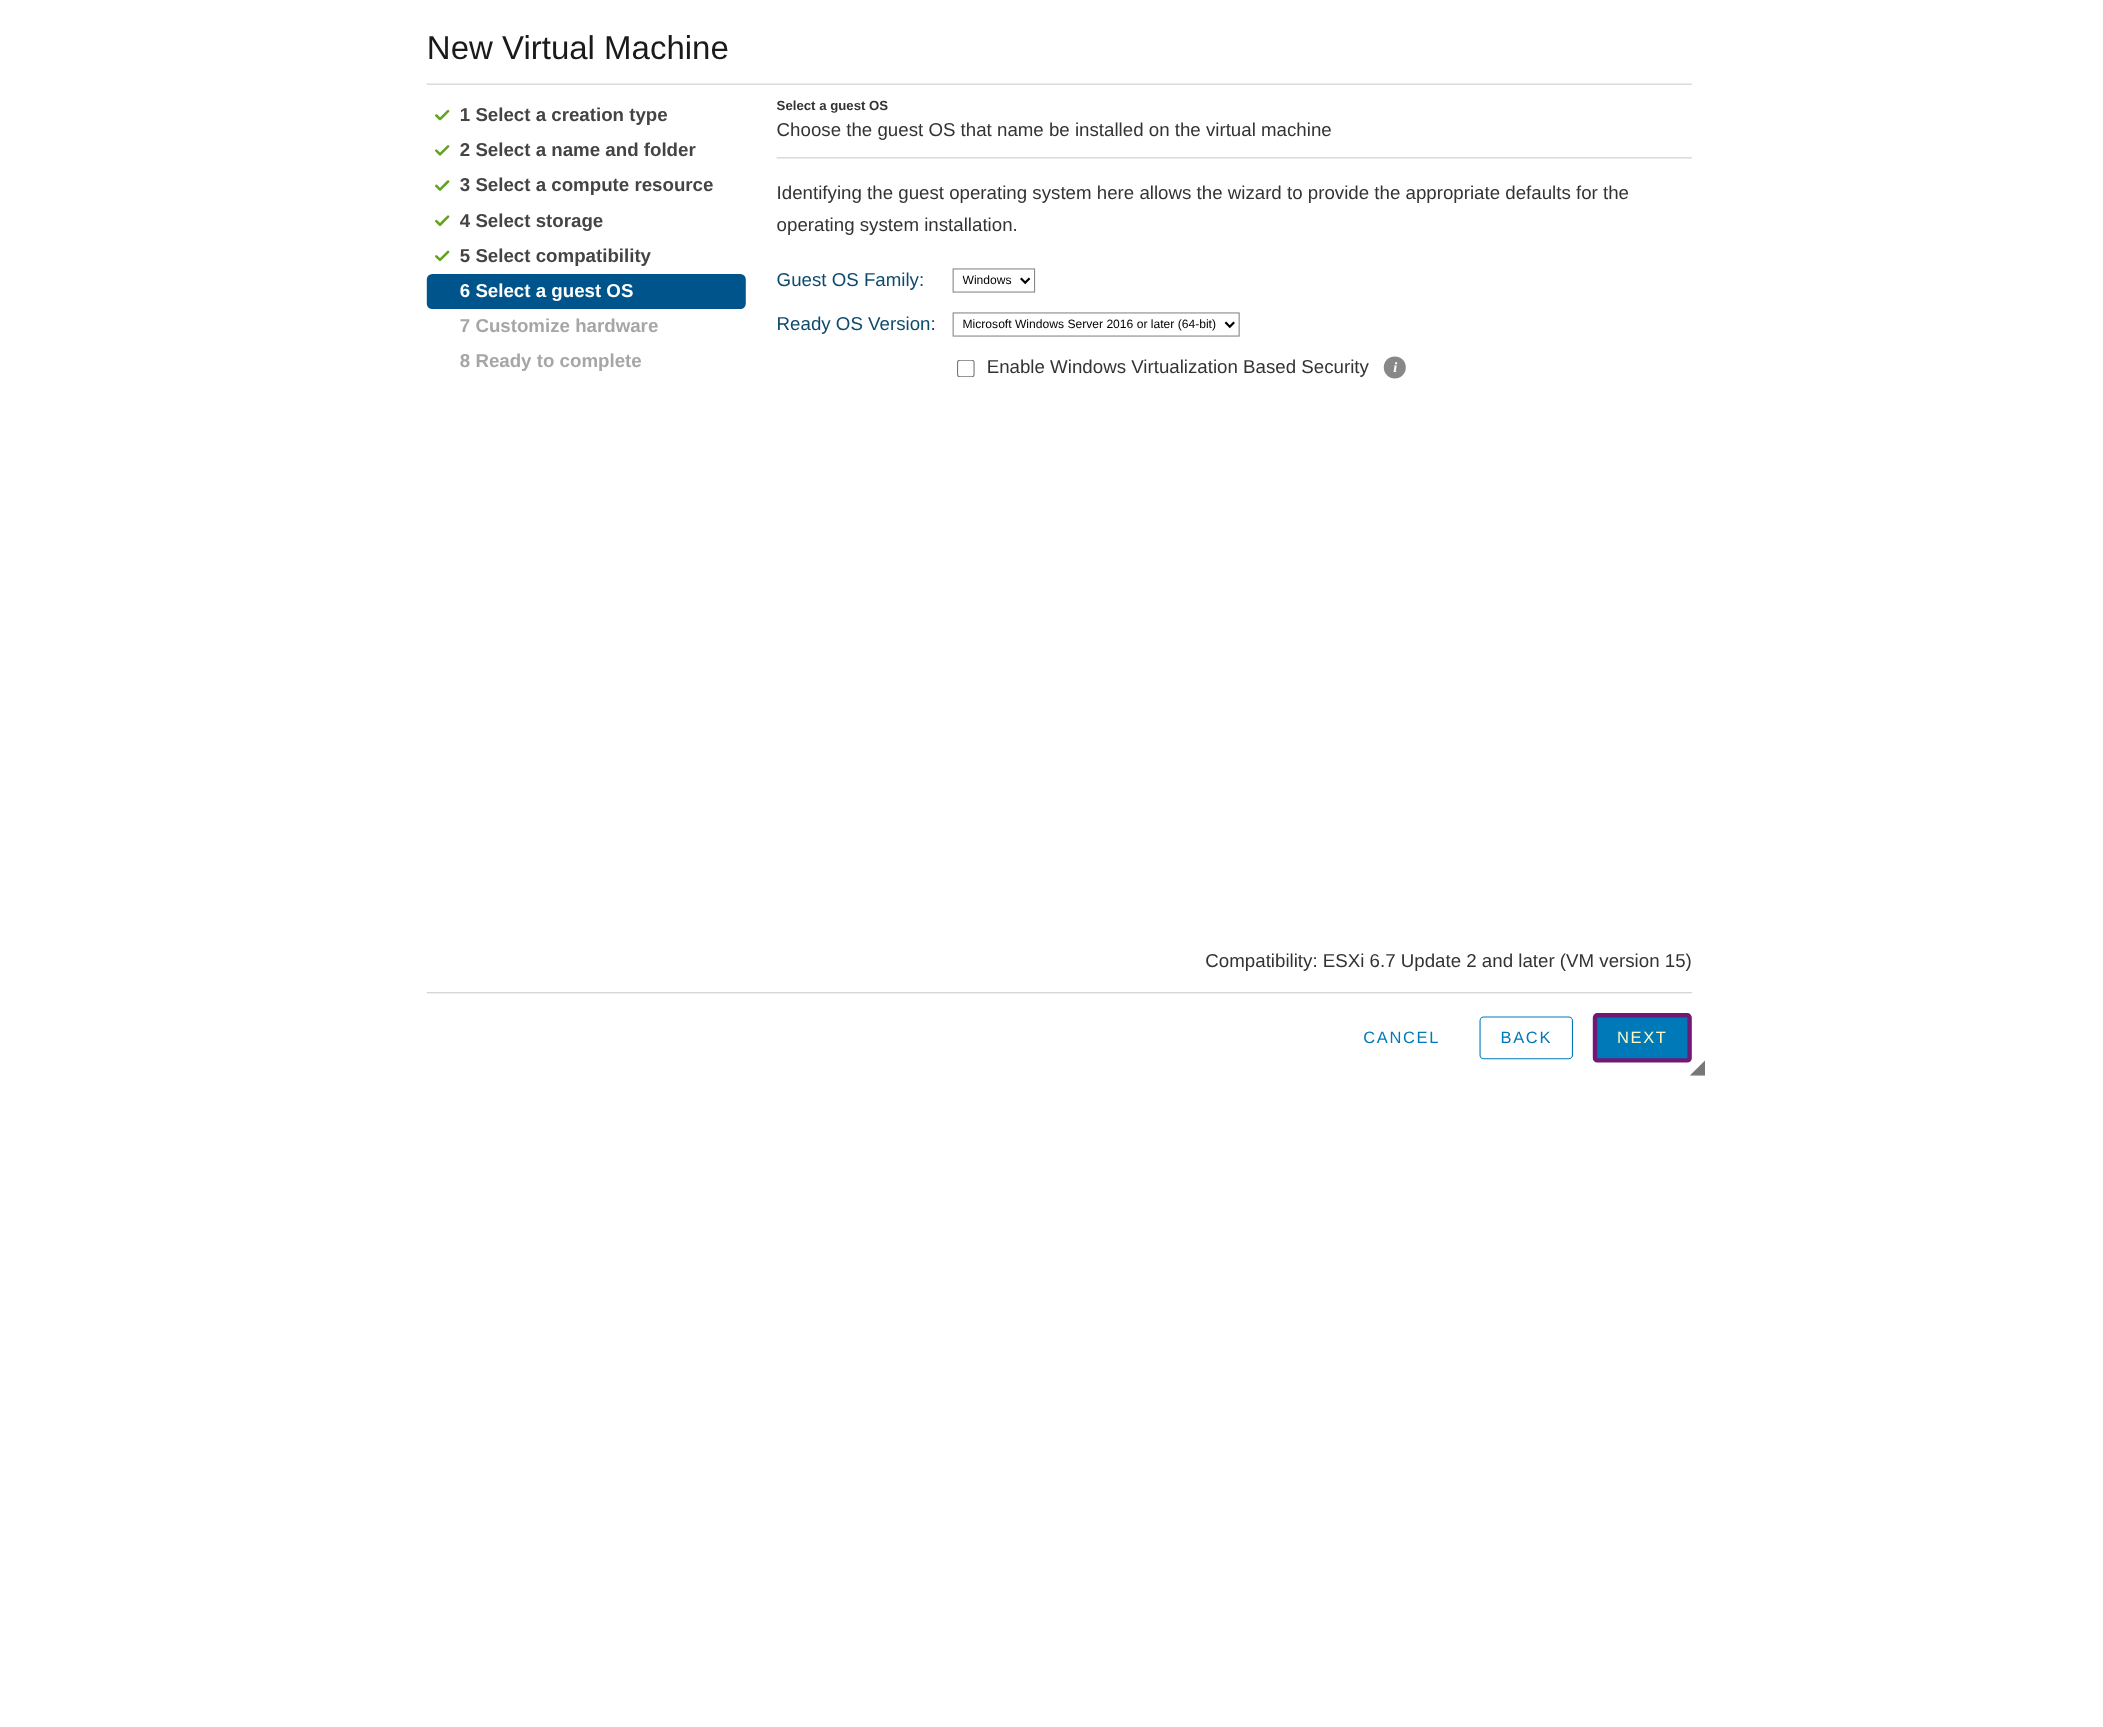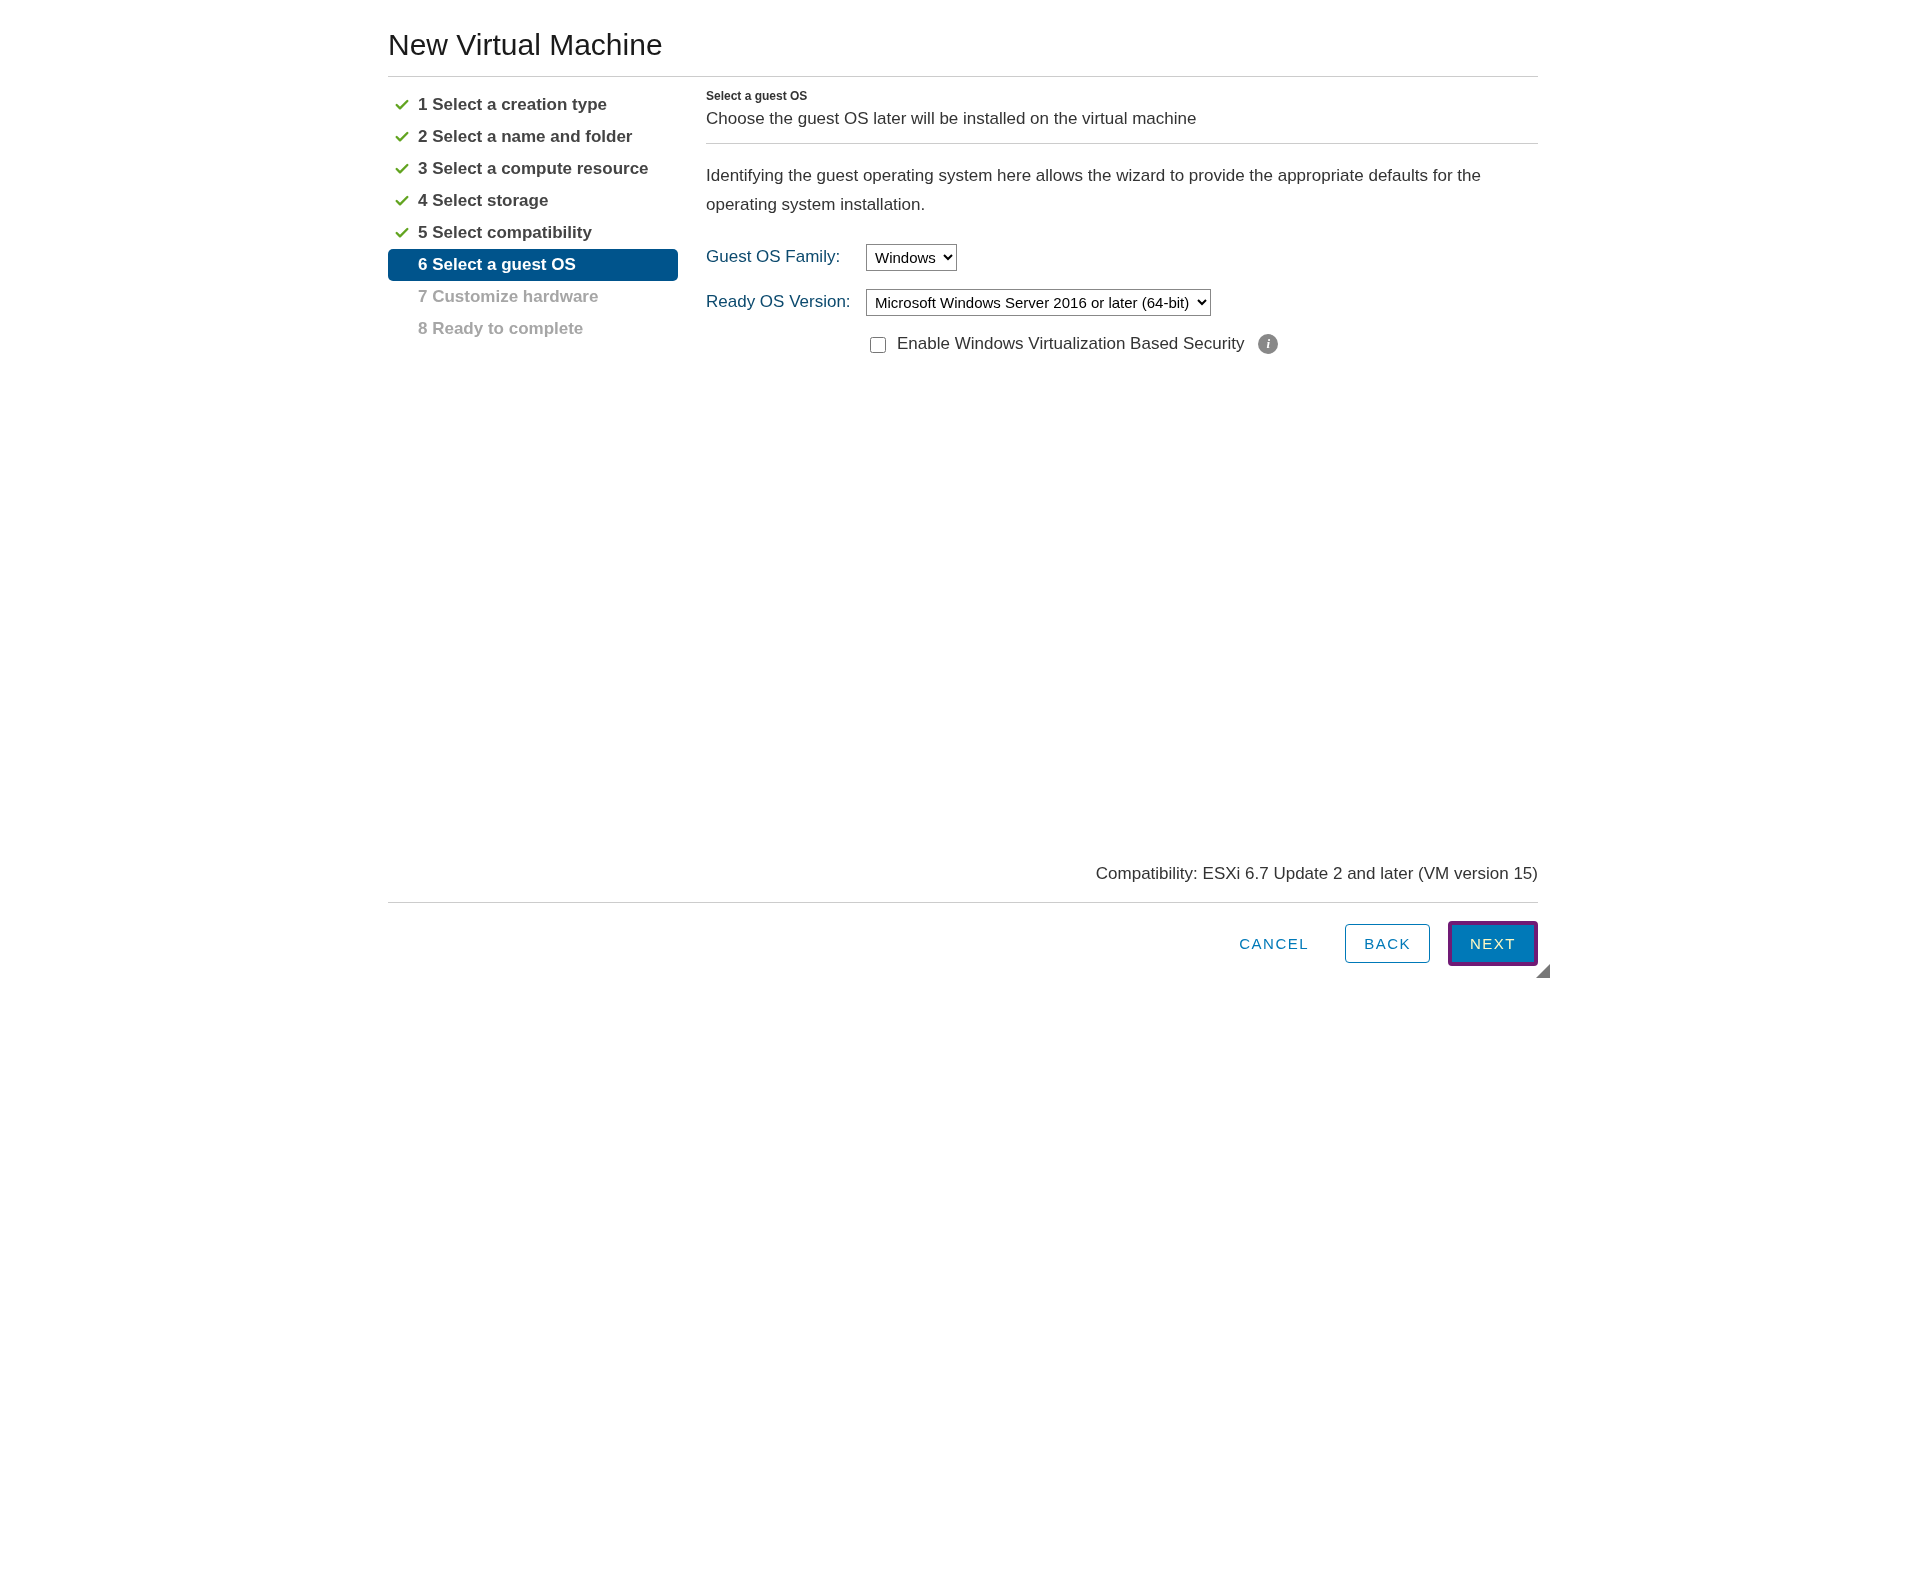--- a/index.html
+++ b/index.html
@@ -103,21 +103,21 @@
     align-items: center;
     margin-bottom: 18px;
     font-size: 17px;
   }
   .form-label {
     width: 160px;
     flex: 0 0 160px;
     color: #0c4a6e;
   }
   select {
-    font-size: 15px;
+    font-size: 11px;
     padding: 3px 4px;
     border: 1px solid #888;
     background: #fff;
     color: #000;
   }
   .checkbox-row {
     margin-left: 160px;
     display: flex;
     gap: 8px;
     font-size: 17px;
@@ -261,21 +261,21 @@
             <svg width="16" height="16" viewBox="0 0 24 24">
               <path d="M4 12 L9 17 L20 6" stroke="#62a420" stroke-width="3.5" fill="none" stroke-linecap="round" stroke-linejoin="round"></path>
             </svg>
           </span>
           <span class="step-label">8 Ready to complete</span>
         </div>
       </div>
 
     <div class="content">
       <div class="content-title">Select a guest OS</div>
-      <div class="content-subtitle">Choose the guest OS later will be installed on the virtual machine</div>
+      <div class="content-subtitle">Choose the guest OS that name be installed on the virtual machine</div>
       <hr class="content-hr">
       <p class="content-desc">Identifying the guest operating system here allows the wizard to provide the appropriate defaults for the operating system installation.</p>
 
       <div class="form-row">
         <div class="form-label">Guest OS Family:</div>
         <select>
           <option>Windows</option>
         </select>
       </div>
 

